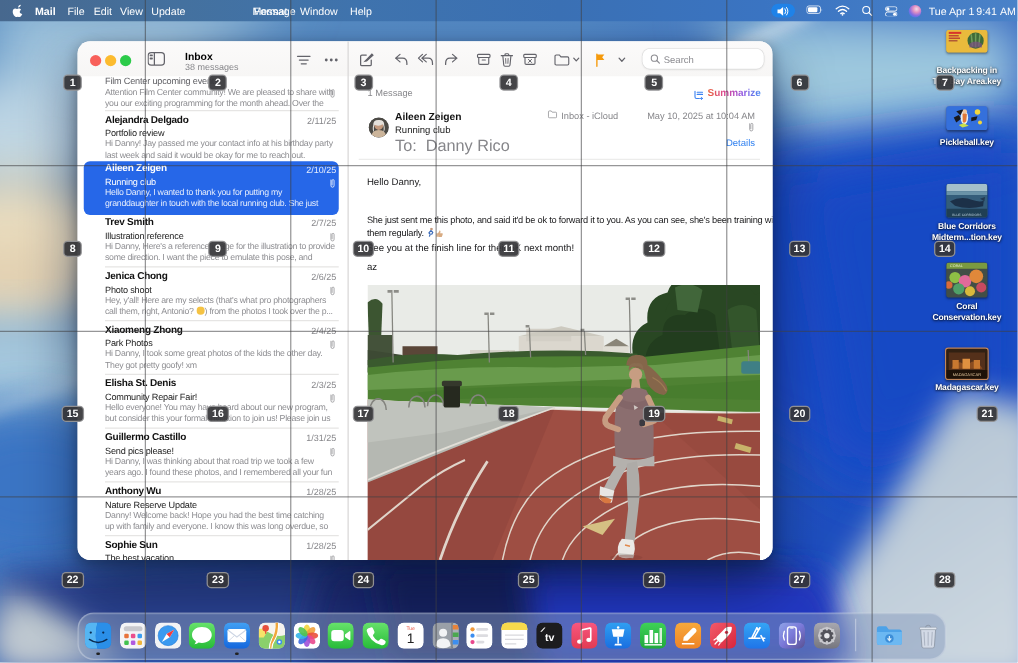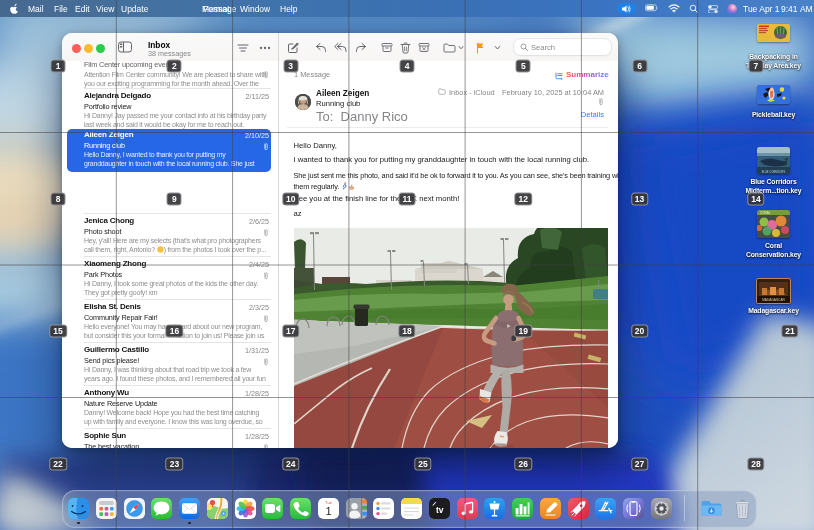--- a/index.html
+++ b/index.html
@@ -100,21 +100,21 @@
   <path d="M0,492 Q35,500 70,530 L0,530 Z" fill="#c3ccd3" filter="url(#blur12)"></path>
 
   <path d="M535,62 L648,6 L653,11 L540,67 Z" fill="#ecf3f8" opacity="0.9" filter="url(#blur6)"></path>
   <path d="M-20,330 L85,292 L87,298 L-18,336 Z" fill="#c2d8e6" opacity="0.55" filter="url(#blur6)"></path>
 </svg>
 
 <div id="menubar" class="abs">
   <svg style="position:absolute;left:9px;top:3.2px" width="11" height="11" viewBox="0 0 16 16">
     <path fill="#fff" d="M11.2 1.1c-.1.9-.4 1.6-1 2.2-.6.7-1.4 1.1-2.2 1 -.1-.9.3-1.7.9-2.3C9.5 1.4 10.4 1.1 11.2 1.1zM12.9 12c-.4.9-.9 1.7-1.6 2.5-.5.6-1.1 1-1.8 1 -.7 0-1-.4-1.9-.4 -.9 0-1.2.4-1.9.4 -.7 0-1.3-.5-1.9-1.2C2.6 13 1.7 11 1.7 9.2c0-2.2 1.4-3.6 2.9-3.6 .7 0 1.5.5 2 .5 .5 0 1.4-.6 2.3-.6 .8 0 1.9.4 2.6 1.4 -1.1.7-1.6 1.6-1.6 2.8C9.9 10.8 11.2 11.7 12.9 12z"></path>
   </svg>
-  <span class="mi" style="position:absolute;left:28px;font-weight:normal;">Mail</span>
+  <span class="mi" style="position:absolute;left:28px;font-weight:bold;">Mail</span>
   <span class="mi" style="position:absolute;left:54px;">File</span>
   <span class="mi" style="position:absolute;left:75px;">Edit</span>
   <span class="mi" style="position:absolute;left:96px;">View</span>
   <span class="mi" style="position:absolute;left:121px;">Update</span>
   <span class="mi" style="position:absolute;left:160px;margin-left:42px;">Message</span>
   <span class="mi" style="position:absolute;left:203px;">Format</span>
   <span class="mi" style="position:absolute;left:240px;">Window</span>
   <span class="mi" style="position:absolute;left:280px;">Help</span>
 
   <div style="position:absolute;left:617px;top:2.5px;width:19px;height:11px;border-radius:6px;background:#1f82e8;"></div>
@@ -206,20 +206,29 @@
     <div class="abs" style="left:5px;top:67.5px;width:204px;height:43px;border-radius:5px;background:#2667e8;"></div>
     <div class="row selrow" style="top:66px;height:43px;">
       <div class="nm">Aileen Zeigen</div>
           <div class="dt">2/10/25</div>
       <div class="sj">Running club</div>
       <svg class="clip" style="top:15px" width="6" height="10" viewBox="0 0 12 20">
             <path d="M3.5 4 V13 a2.5 2.5 0 0 0 5 0 V5 a1.6 1.6 0 0 0 -3.2 0 V12" fill="none" stroke="rgba(255,255,255,0.9)" stroke-width="1.4" stroke-linecap="round"></path>
           </svg>
       <div class="pv">Hello Danny, I wanted to thank you for putting my granddaughter in touch with the local running club. She just sent me this photo...</div>
     </div>
+    <div class="row" style="top:109px;height:43px;">
+      <div class="nm">Trev Smith</div>
+          <div class="dt">2/7/25</div>
+      <div class="sj">Illustration reference</div>
+      <svg class="clip" style="top:15px" width="6" height="10" viewBox="0 0 12 20">
+            <path d="M3.5 4 V13 a2.5 2.5 0 0 0 5 0 V5 a1.6 1.6 0 0 0 -3.2 0 V12" fill="none" stroke="#9a9a9e" stroke-width="1.4" stroke-linecap="round"></path>
+          </svg>
+      <div class="pv">Hi Danny, Here's a reference image for the illustration to provide some direction. I want the piece to emulate this pose, and com...</div>
+    </div>
     <div class="sep" style="top:152px"></div>
     <div class="row" style="top:152px;height:43px;">
       <div class="nm">Jenica Chong</div>
           <div class="dt">2/6/25</div>
       <div class="sj">Photo shoot</div>
       <svg class="clip" style="top:15px" width="6" height="10" viewBox="0 0 12 20">
             <path d="M3.5 4 V13 a2.5 2.5 0 0 0 5 0 V5 a1.6 1.6 0 0 0 -3.2 0 V12" fill="none" stroke="#9a9a9e" stroke-width="1.4" stroke-linecap="round"></path>
           </svg>
       <div class="pv">Hey, y'all! Here are my selects (that's what pro photographers call them, right, Antonio? <svg width="7" height="7" viewBox="0 0 10 10" style="vertical-align:-1px">
               <circle cx="5" cy="5" r="4.6" fill="#f5c344"></circle>
@@ -292,28 +301,27 @@
         <path d="M3.6 6.2 Q3.4 1.8 8 2 Q12.6 1.8 12.4 6.2 Q13.6 9.6 11.6 12 Q12.6 7 11 5.4 Q8.4 7.4 4.8 5.8 Q3.6 7.2 4.4 12 Q2.4 9.6 3.6 6.2 Z" fill="#e4e0da"></path>
       </svg>
     </div>
     <div class="abs" style="left:38px;top:28px;font-size:8.2px;font-weight:bold;color:#111;">Aileen Zeigen</div>
     <div class="abs" style="left:38px;top:38px;font-size:7.6px;color:#222;">Running club</div>
     <div class="abs" style="left:38px;top:47.5px;font-size:13px;color:#86868a;">To:&nbsp;&nbsp;Danny Rico</div>
     <svg class="abs" style="left:160px;top:27px" width="8" height="7" viewBox="0 0 16 14">
       <path d="M1.5 3 Q1.5 1.5 3 1.5 H6 L7.5 3.5 H13 Q14.5 3.5 14.5 5 V11 Q14.5 12.5 13 12.5 H3 Q1.5 12.5 1.5 11 Z" fill="none" stroke="#9a9a9e" stroke-width="1.4"></path>
     </svg>
     <div class="abs" style="left:171px;top:27px;font-size:7.4px;color:#86868a;">Inbox - iCloud</div>
-    <div class="abs" style="left:196px;top:27px;width:130px;text-align:right;white-space:nowrap;font-size:7.4px;color:#86868a;">February 10, 2025 at 10:04 AM</div>
+    <div class="abs" style="left:196px;top:27px;width:130px;text-align:right;white-space:nowrap;font-size:7.4px;color:#86868a;">May 10, 2025 at 10:04 AM</div>
     <svg class="abs" style="left:320px;top:36px" width="6" height="10" viewBox="0 0 12 20">
           <path d="M3.5 4 V13 a2.5 2.5 0 0 0 5 0 V5 a1.6 1.6 0 0 0 -3.2 0 V12" fill="none" stroke="#9a9a9e" stroke-width="1.4" stroke-linecap="round"></path>
         </svg>
     <div class="abs" style="left:280px;top:49px;width:46px;text-align:right;font-size:7.6px;color:#2d7ff0;">Details</div>
     <div class="abs" style="left:9px;top:66px;width:321px;height:1px;background:#ececeb;"></div>
     <div class="abs" style="left:15.5px;top:80px;font-size:7.7px;color:#1a1a1c;">Hello Danny,</div>
-    <div class="abs" style="left:15.5px;top:93.5px;font-size:7.7px;color:#1a1a1c;">I wanted to thank you for putting my granddaughter in touch with the local running club.</div>
     <div class="abs" style="left:15.5px;top:108.5px;white-space:nowrap;font-size:7.4px;letter-spacing:-0.18px;color:#1a1a1c;line-height:11px;">She just sent me this photo, and said it'd be ok to forward it to you. As you can see, she's been training with<br>them regularly.&nbsp;<svg width="7" height="8" viewBox="0 0 10 12" style="vertical-align:-1px">
             <circle cx="6" cy="1.8" r="1.6" fill="#c49a7e"></circle>
             <path d="M5.5 3.5 L3 6.5 L4.5 8 L3.5 11 M5.8 3.6 L7.5 6 L6 8.5" stroke="#3a6ab8" stroke-width="1.5" fill="none"></path>
           </svg><svg width="7" height="7" viewBox="0 0 12 12" style="vertical-align:-1px">
             <path d="M2 6 h2 v5 h-2 z M4 6.5 L6.5 2 Q8 2.5 7.5 4.5 L7 6 h2.8 Q11 6.2 10.6 7.6 L9.6 10.6 Q9.3 11.4 8.3 11.4 H4.5 Z" fill="#d8ab82"></path>
           </svg></div>
     <div class="abs" style="left:15.5px;top:133px;font-size:7.7px;color:#1a1a1c;">See you at the finish line for their 5K next month!</div>
     <div class="abs" style="left:15.5px;top:148px;font-size:7.7px;color:#1a1a1c;">az</div>
     <svg class="abs" style="left:15.5px;top:167px" width="314.5" height="220" viewBox="0 0 314.5 220">
 

